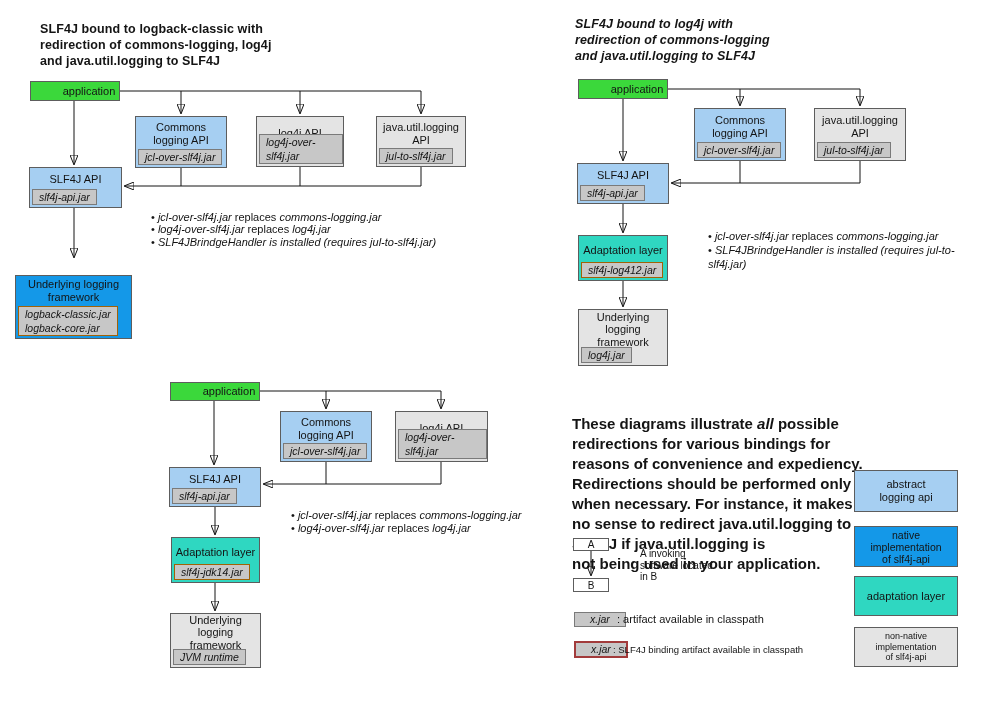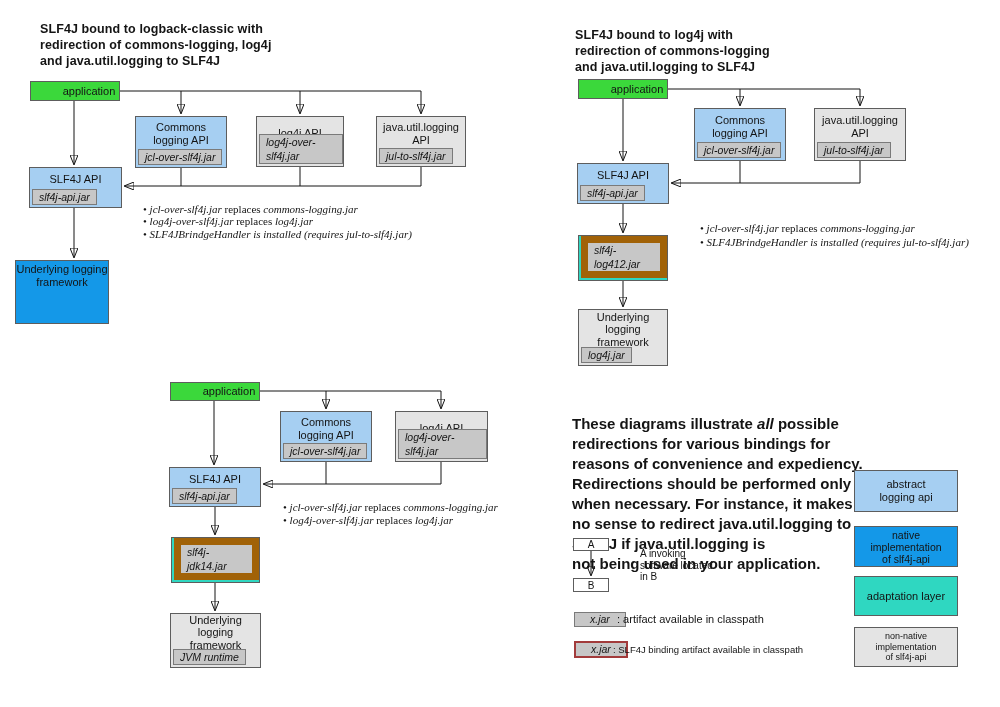--- a/index.html
+++ b/index.html
@@ -29,28 +29,28 @@
   .bblue { background:#1498e8; }
   .teal  { background:#2fd7c1; }
   .lgray { background:#e4e4e4; }
   .white { background:#ffffff; }
   .jar {
     position:absolute; left:2px; bottom:2px; box-sizing:border-box;
     background:#c7c7c7; border:1px solid #7a7a7a;
     font-style:italic; font-size:10.5px; line-height:14px;
     padding:0 6px; white-space:pre-line; text-align:left;
   }
-  .jar.red { border:7px solid #a16207; }
+  .jar.red { border:1px solid #a16207; }
   .tagbox {
     position:absolute; box-sizing:border-box; background:#c7c7c7;
     border:1px solid #7a7a7a; font-style:italic; font-size:10.5px;
     line-height:13px; padding:0 15px; text-align:center;
   }
   .tagbox.red { border:2px solid #a23b3b; }
-  .bullets { position:absolute; margin:0; padding:0; list-style:none; font-size:11px;font-family:Liberation Serif, serif; }
+  .bullets { position:absolute; margin:8px; padding:0; list-style:none; font-size:11px; }
   .bullets li::before { content:"\2022  "; }
   .cap { position:absolute; font-size:10px; line-height:11.5px; white-space:pre-line; }
   svg.wires { position:absolute; left:0; top:0; pointer-events:none; }
   svg.wires path { stroke:#141414; stroke-width:1; fill:none; }
 </style>
 </head>
 <body>
 
 <div id="stage">
 
@@ -122,32 +122,34 @@
     <span>java.util.logging
 API</span>
     <span class="jar">jul-to-slf4j.jar</span>
   </div>
 
   <div class="box lblue has-jar" style="left:29px;top:167px;width:93px;height:41px;">
     <span>SLF4J API</span>
     <span class="jar">slf4j-api.jar</span>
   </div>
 
-  <div class="box bblue has-jar2" style="left:15px;top:260px;width:94px;height:64px;">
+  <div class="box bblue has-jar2" style="left:15px;top:275px;width:117px;height:64px;">
     <span>Underlying logging
 framework</span>
+    <span class="jar red">logback-classic.jar
+logback-core.jar</span>
   </div>
 
   <ul class="bullets" style="left:143px;top:203px;line-height:12.3px;">
     <li><span class="it">jcl-over-slf4j.jar</span><span> replaces </span><span class="it">commons-logging.jar</span></li>
     <li><span class="it">log4j-over-slf4j.jar</span><span> replaces </span><span class="it">log4j.jar</span></li>
     <li><span class="it">SLF4JBrindgeHandler is installed (requires jul-to-slf4j.jar)</span></li>
   </ul>
 
-  <div class="title" style="left:575px;top:27px;width:290px;">SLF4J bound to log4j with
+  <div class="title" style="left:575px;top:16px;width:290px;font-style:italic;">SLF4J bound to log4j with
 redirection of commons-logging
 and java.util.logging to SLF4J</div>
 
   <div class="box green" style="left:578px;top:79px;width:90px;height:20px;">
     <span>application</span>
   </div>
 
   <div class="box lblue has-jar" style="left:694px;top:108px;width:92px;height:53px;">
     <span>Commons
 logging API</span>

